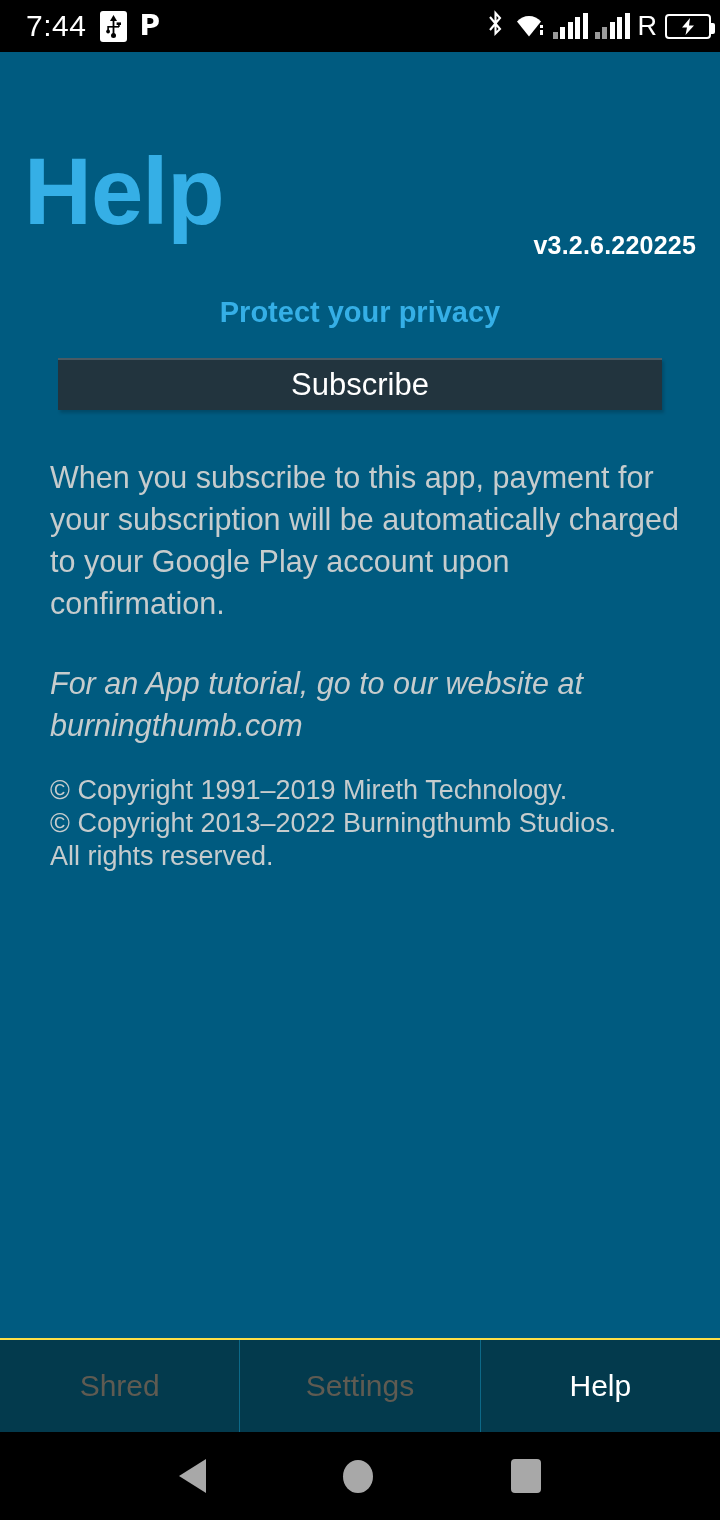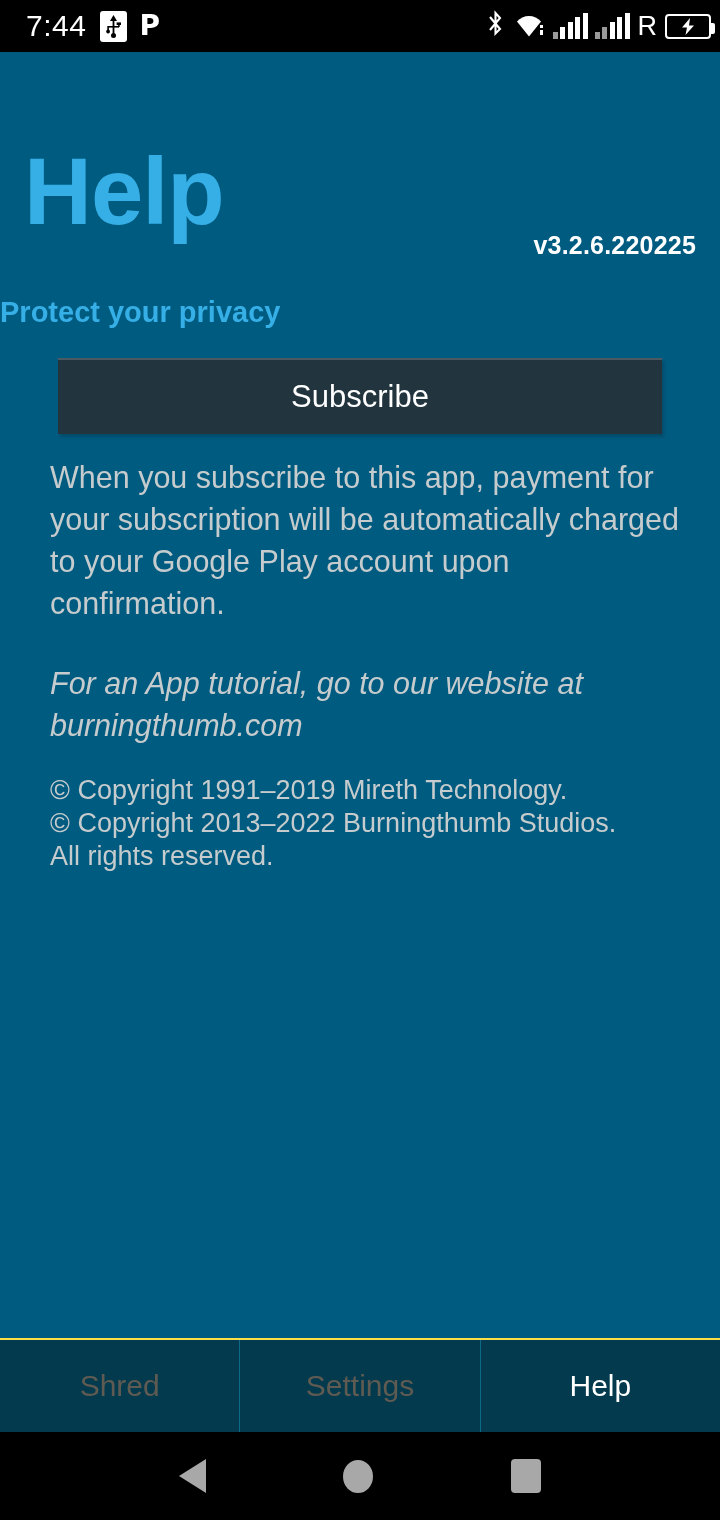--- a/index.html
+++ b/index.html
@@ -65,26 +65,27 @@
     font-size:94px; line-height:94px; font-weight:bold;
     color:#35AFE6; letter-spacing:-1px;
   }
   .version {
     position:absolute; right:24px; top:181px;
     font-size:25px; font-weight:bold; line-height:1;
     color:#ffffff; letter-spacing:0.2px;
   }
   .privacy-head {
     position:absolute; left:0; right:0; top:246px;
+    text-align:center;
     font-size:29px; font-weight:bold; line-height:1;
     color:#35AFE6;
   }
   .subscribe-btn {
     position:absolute; left:58px; top:306px;
-    width:604px; height:76px;
+    width:604px; height:52px;
     background:#22343E;
     border:none;
     border-top:2px solid #4a5a63;
     color:#ffffff;
     font-family:"Liberation Sans", sans-serif;
     font-size:31px; font-weight:400;
     display:flex; align-items:center; justify-content:center;
     box-shadow: 2px 3px 3px rgba(0,0,0,0.18);
     cursor:pointer;
   }

